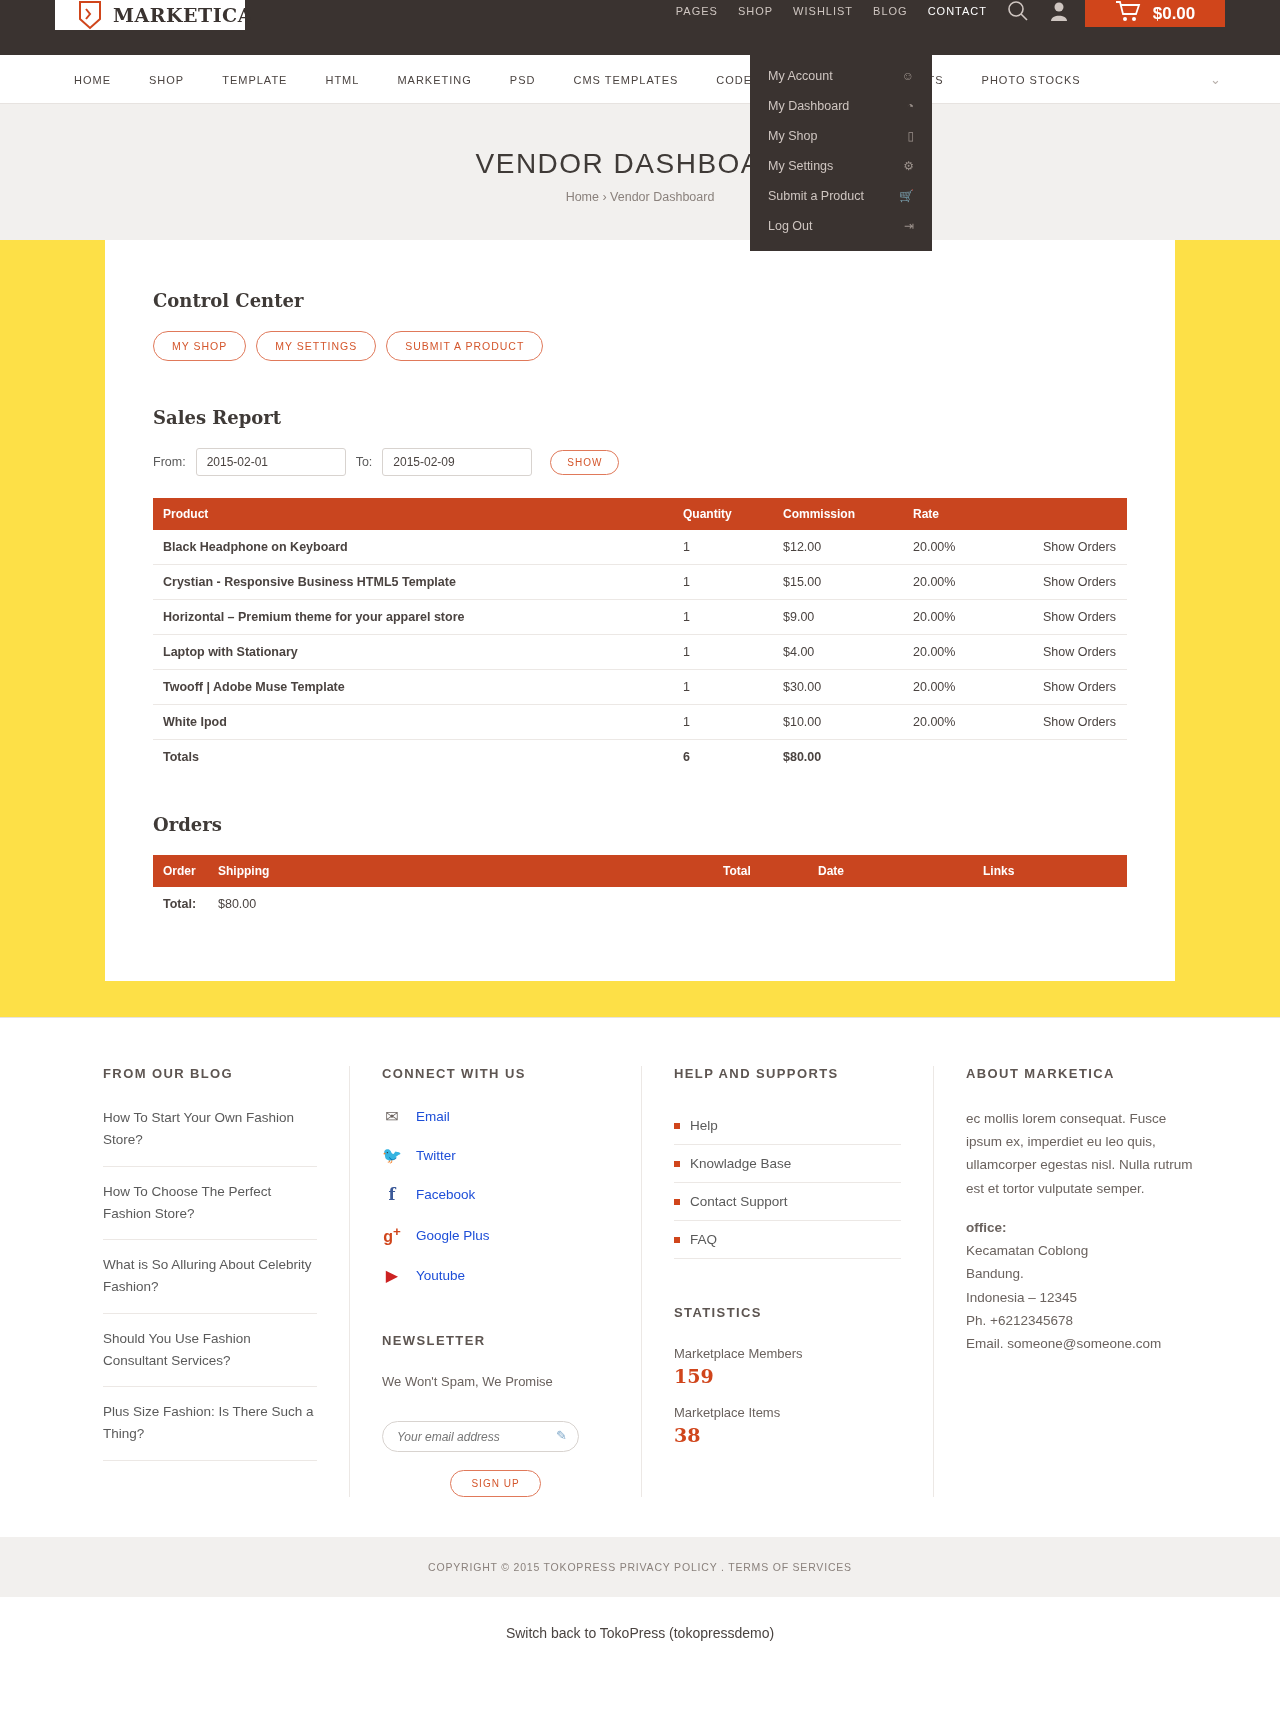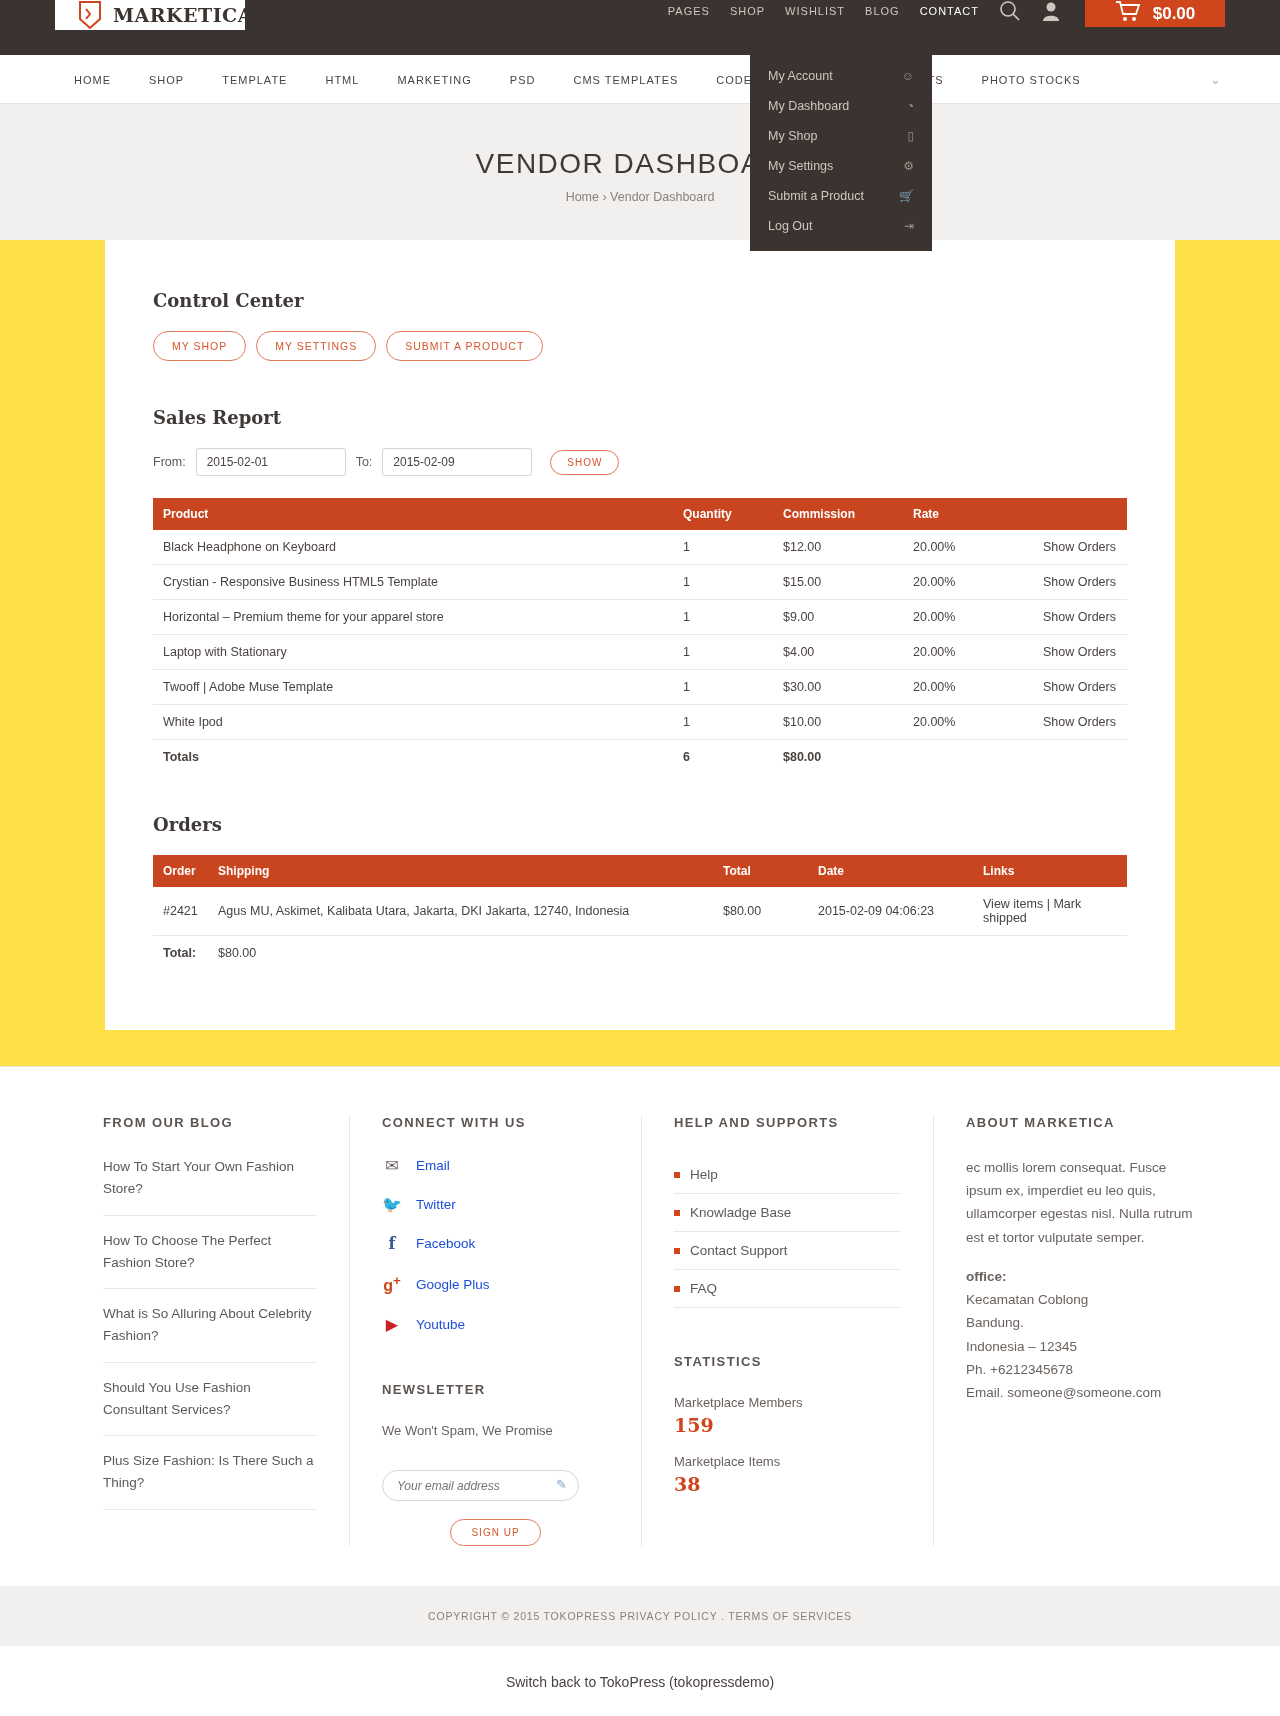--- a/index.html
+++ b/index.html
@@ -33,21 +33,21 @@
   .logo-mark { width: 26px; height: 30px; position: relative; }
   .logo-text {
     font-family: "DejaVu Serif", serif;
     font-weight: bold; font-size: 19px; color: #3a3330;
     letter-spacing: .5px;
   }
   .topnav {
     flex: 1;
     display: flex; align-items: center; justify-content: flex-end;
     gap: 20px;
-    padding-right: 24px;
+    padding-right: 16px;
   }
   .topnav a {
     color: #cfc6c1; text-decoration: none;
     font-size: 11px; letter-spacing: 1px; text-transform: uppercase;
   }
   .topnav a.active { color: #ffffff; }
   .icon-btn { color:#cfc6c1; display:flex; align-items:center; }
   .cart-btn {
     background: #d0451b; color: #fff;
     width: 140px;
@@ -139,21 +139,21 @@
   table { width: 100%; border-collapse: collapse; }
   thead th {
     background: #c9451f; color: #fff; text-align: left;
     font-size: 12px; font-weight: bold;
     padding: 9px 10px;
   }
   tbody td {
     padding: 10px; font-size: 12.5px; color: #4a4340;
     border-bottom: 1px solid #ece8e5;
   }
-  tbody td.bold { font-weight: normal; }
+  tbody td.bold { font-weight: bold; }
   tbody tr.totals td { font-weight: bold; border-bottom: none; }
   .lnk { color:#4a4340; }
   h2.sec.orders { margin-top: 40px; }
 
   
   .footer-main {
     border-top: 1px solid #e7e3e0;
     background: #fff;
     padding: 48px 0 40px;
   }
@@ -395,31 +395,20 @@
       <thead>
         <tr>
           <th style="width:55px">Order</th>
           <th style="width:505px">Shipping</th>
           <th style="width:95px">Total</th>
           <th style="width:165px">Date</th>
           <th>Links</th>
         </tr>
       </thead>
       <tbody>
-        <tr>
-          <td class="bold">#2421</td>
-          <td>Agus MU, Askimet, Kalibata Utara, Jakarta, DKI Jakarta, 12740, Indonesia</td>
-          <td>$80.00</td>
-          <td>2015-02-09 04:06:23</td>
-          <td>
-            <span class="lnk">View items</span>
-            <span>|</span>
-            <span class="lnk">Mark shipped</span>
-          </td>
-        </tr>
         <tr class="totals">
           <td>Total:</td>
           <td style="font-weight:normal">$80.00</td>
           <td></td>
           <td></td>
           <td></td>
         </tr>
       </tbody>
     </table>
 

